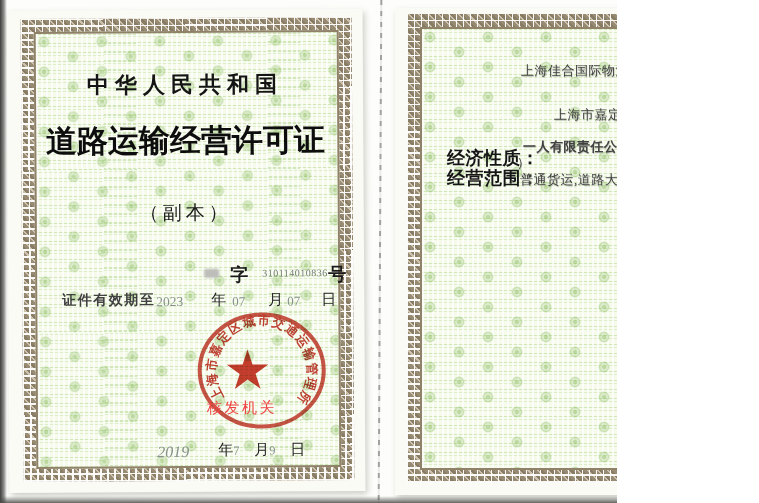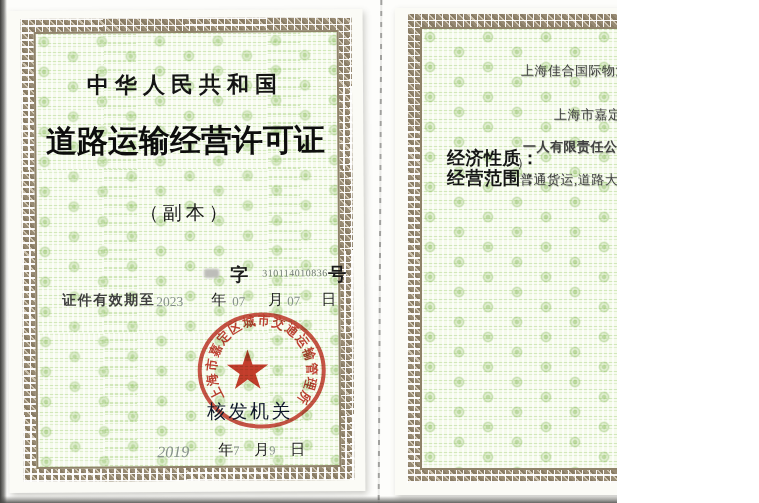--- a/index.html
+++ b/index.html
@@ -60,21 +60,21 @@
   .val-label { left:54px; top:281px; font-size:14px; font-weight:600; letter-spacing:1.5px; color:#404040; }
   .num-grey { color:#85908a; }
   .val-year { left:148px; top:284px; font-size:13.5px; }
   .val-yu   { left:203px; top:281px; font-size:15px; color:#1c1c1c; }
   .val-month{ left:224px; top:284px; font-size:13px; }
   .val-mu   { left:260px; top:281px; font-size:15px; color:#1c1c1c; }
   .val-day  { left:279px; top:284px; font-size:13px; }
   .val-du   { left:313px; top:281px; font-size:15px; color:#1c1c1c; }
 
   .stamp { left:186px; top:300px; width:134px; height:122px; mix-blend-mode:multiply; opacity:.93; z-index:4; }
-  .issuer { left:198px; top:389px; font-size:19px; letter-spacing:2.5px; color:#0f172a; font-weight:500; z-index:5; }
+  .issuer { left:198px; top:389px; font-size:15px; letter-spacing:2.5px; color:#ef4444; font-weight:500; z-index:5; }
 
   .iss-year { left:148px; top:433px; font-size:16px;font-style:italic; }
   .iss-yu   { left:209px; top:431px; font-size:15px; color:#1c1c1c; }
   .iss-month{ left:224px; top:434px; font-size:12.5px; }
   .iss-mu   { left:245px; top:431px; font-size:15px; color:#1c1c1c; }
   .iss-day  { left:260px; top:434px; font-size:12.5px; }
   .iss-du   { left:281px; top:431px; font-size:15px; color:#1c1c1c; }
 
   
   .f-label { font-size:18px; font-weight:700; letter-spacing:.5px; color:#161616; font-family:"Liberation Sans", sans-serif; }

